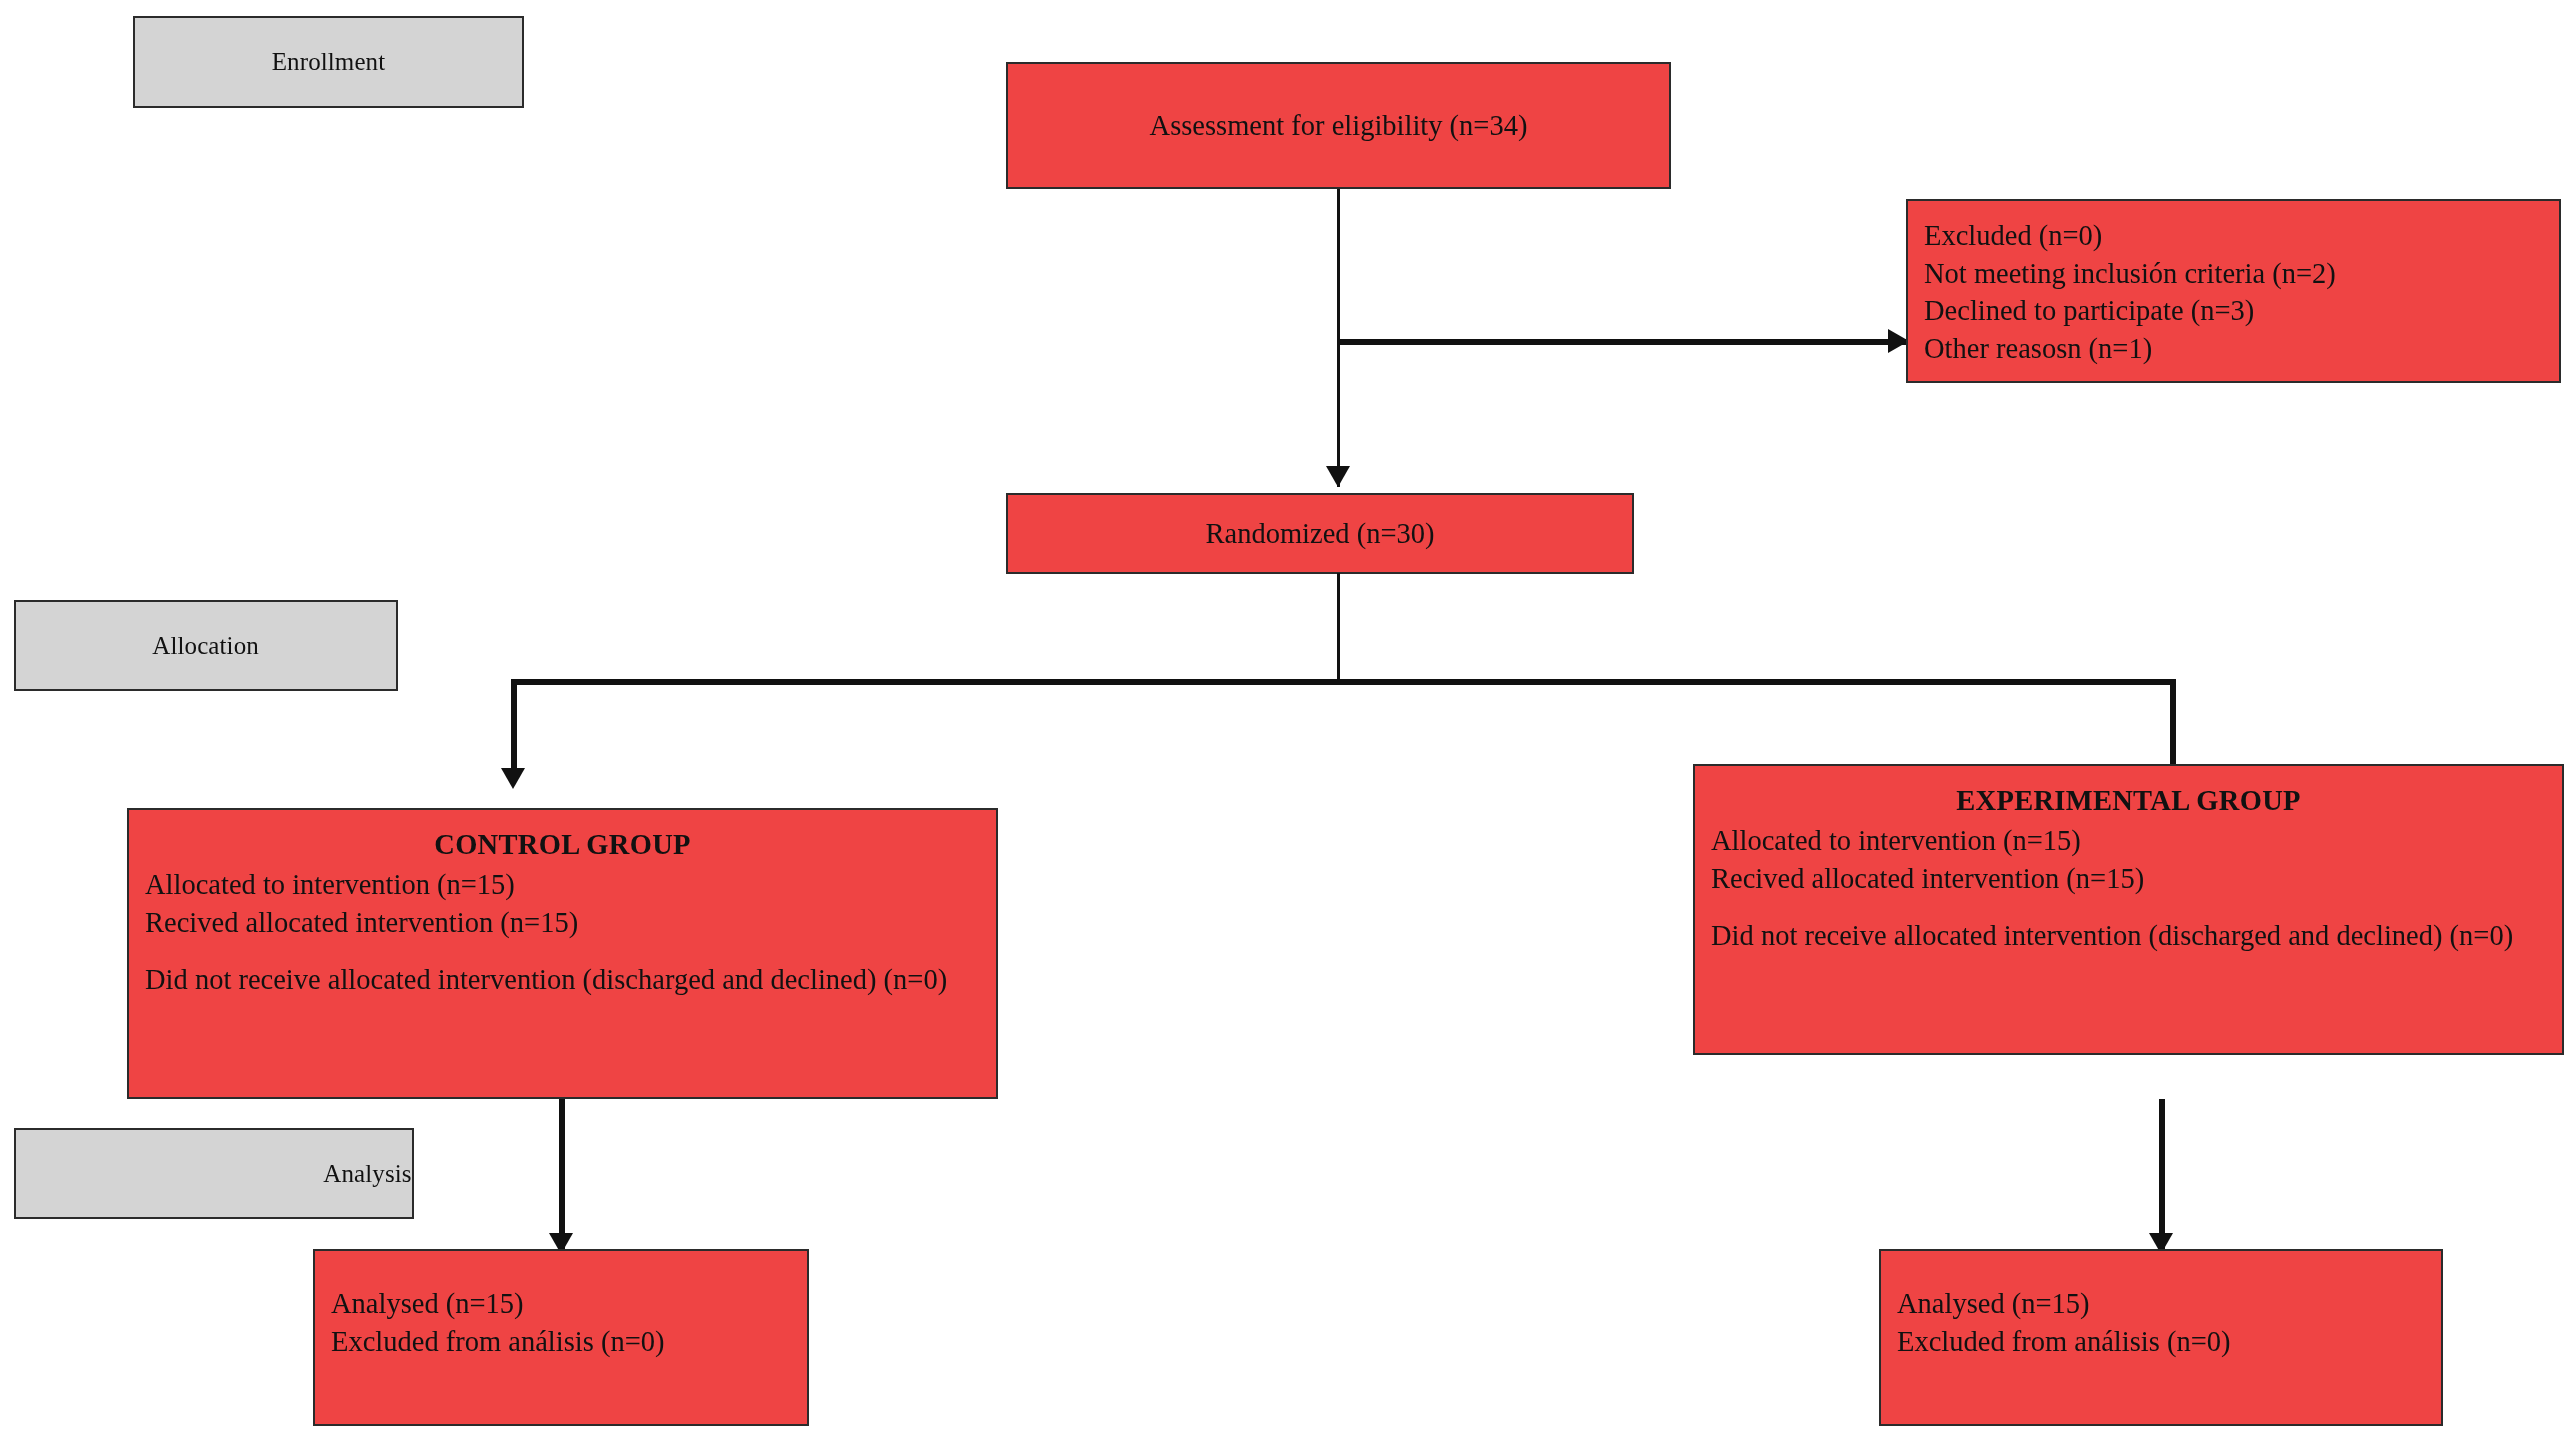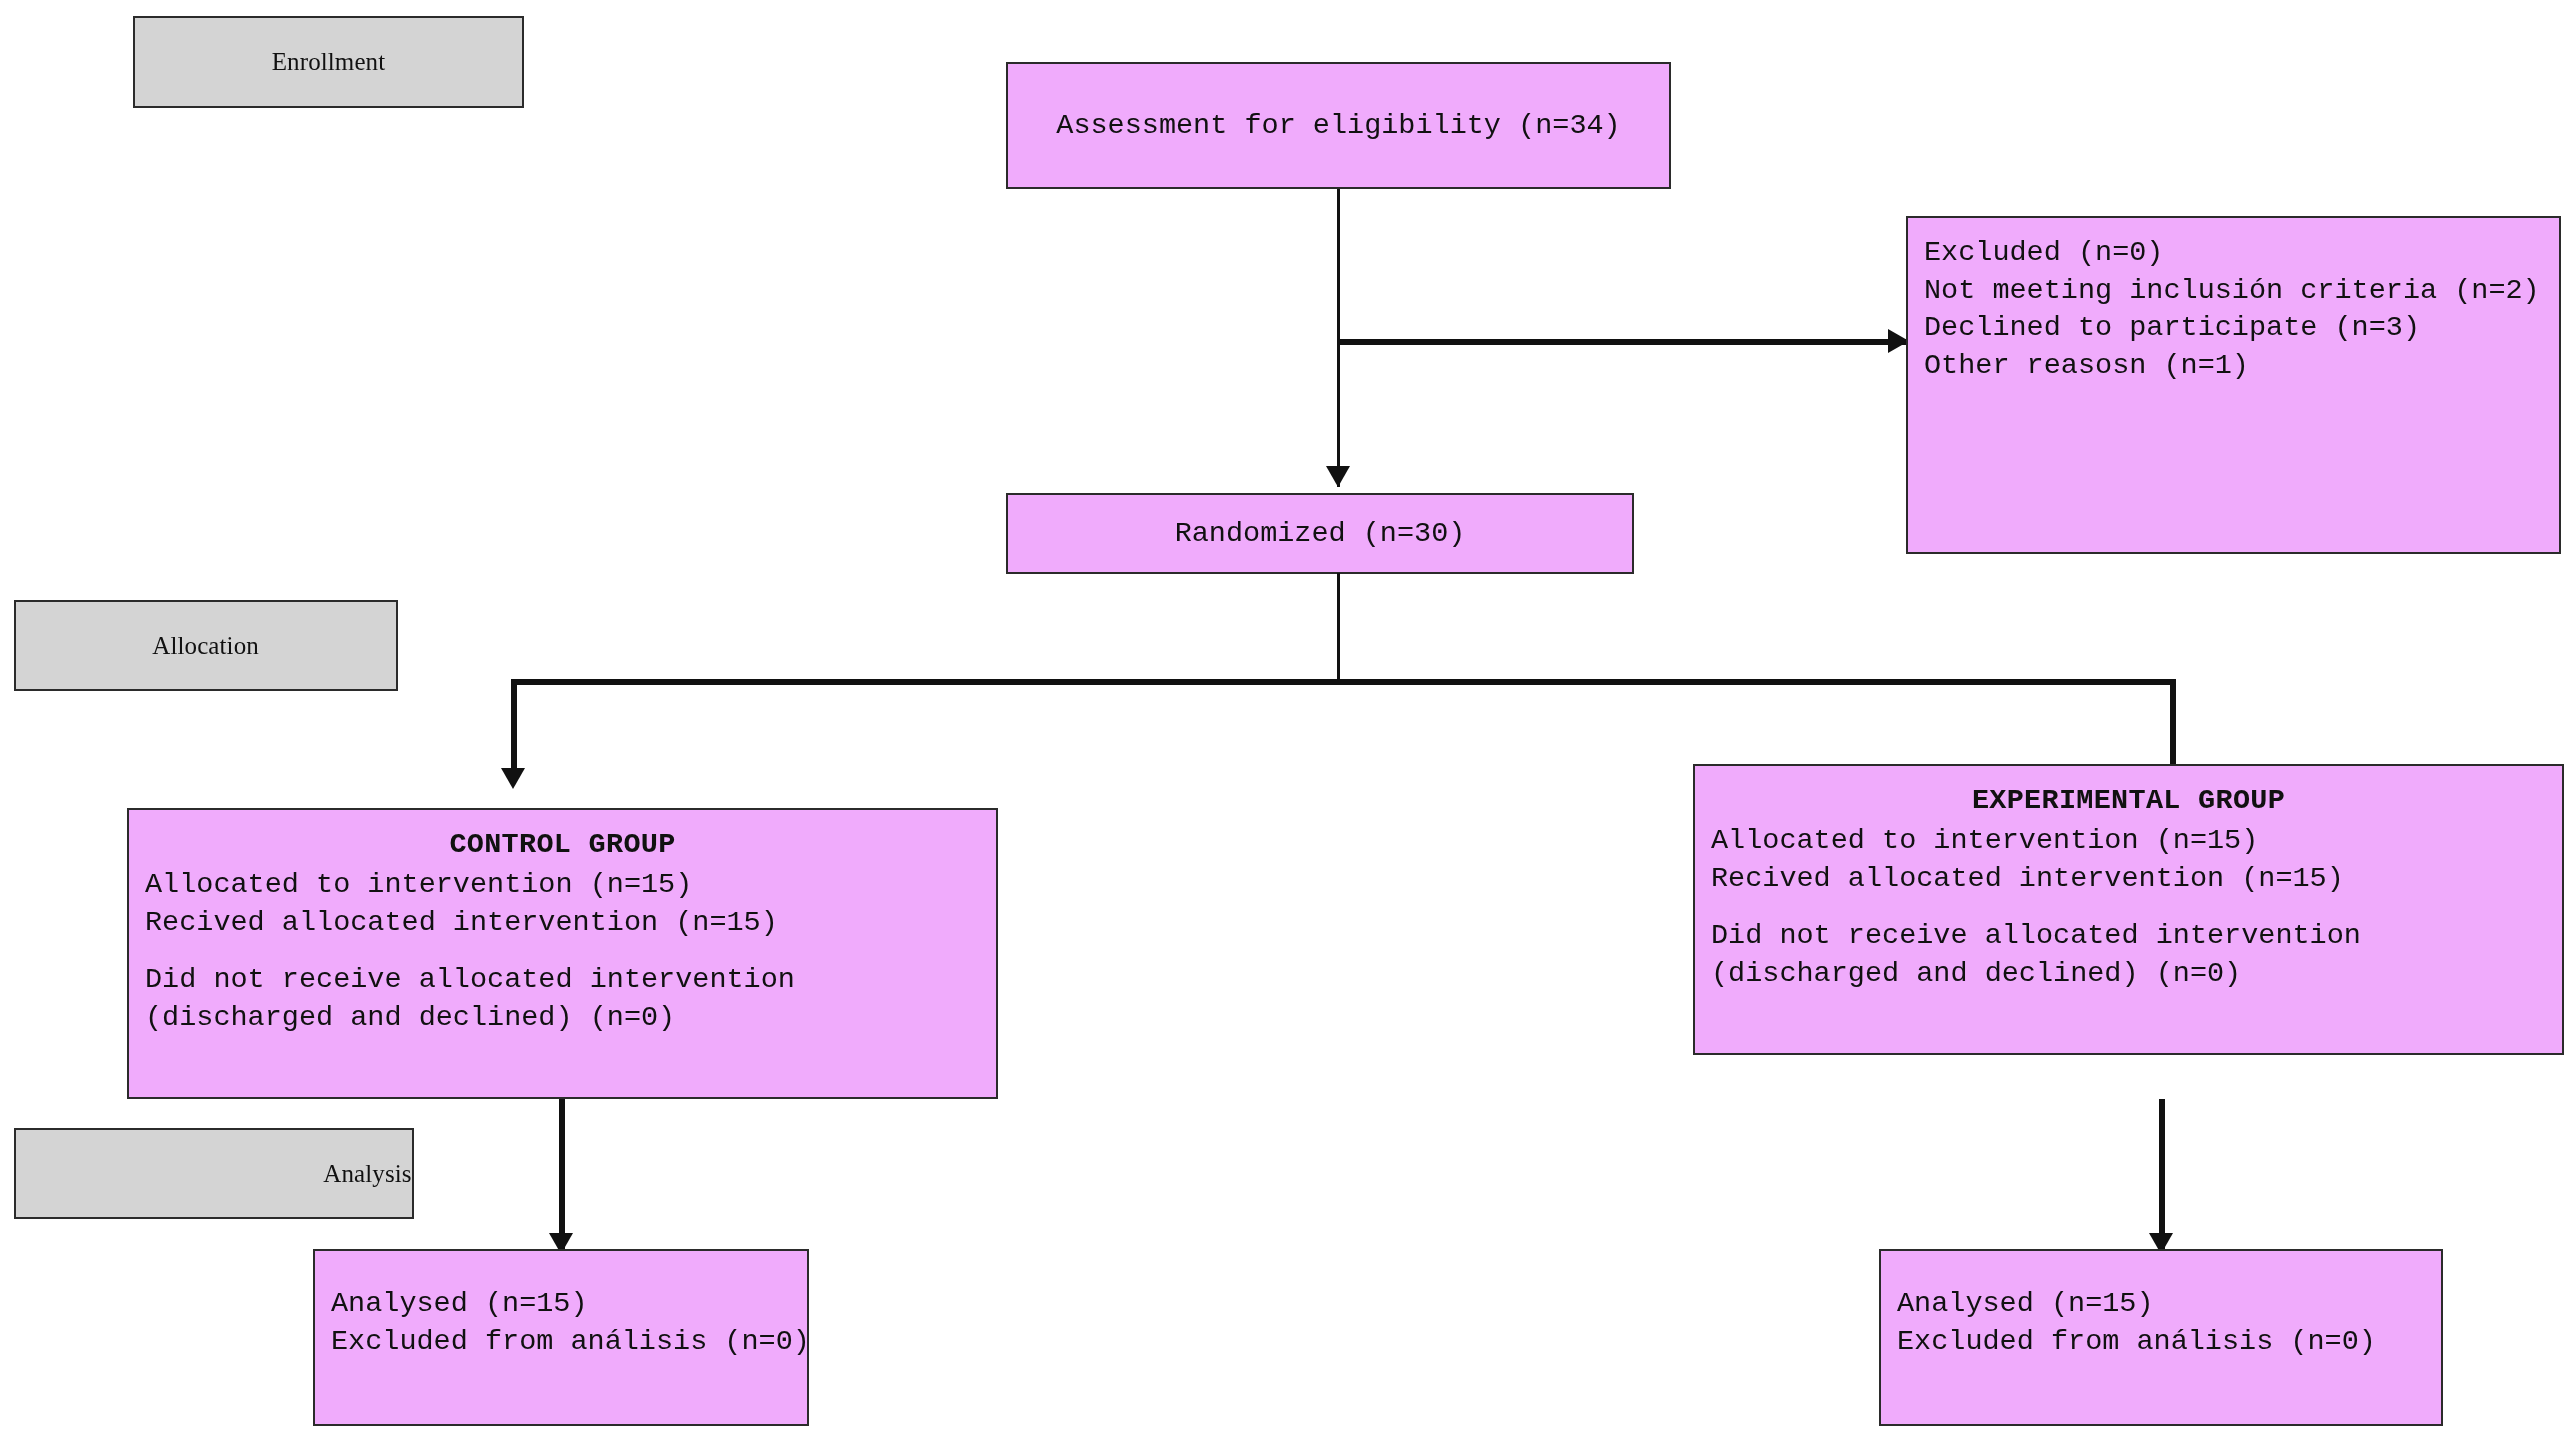--- a/index.html
+++ b/index.html
@@ -27,26 +27,25 @@
     align-items: center;
     justify-content: center;
     font-size: 25px;
     line-height: 1.1;
     letter-spacing: 0.1px;
   }
 
   
   .node-box {
     position: absolute;
-    background: #f0abfc;
+    background: #ef4444;
     border: 2.5px solid #2b2b2b;
     box-sizing: border-box;
     font-size: 28.5px;
     line-height: 1.32;
-    font-family: Liberation Mono, monospace;
   }
   .node-box.centered {
     display: flex;
     align-items: center;
     justify-content: center;
     text-align: center;
   }
   .node-box.listbox {
     padding: 16px 16px 12.4px 16px;
   }
@@ -115,21 +114,21 @@
   <div class="node-box centered" style="left:1006px; top:62px; width:665px; height:127px;">
     <span class="line">Assessment for eligibility (n=34)</span>
   </div>
 
   <div class="vline" style="left:1337px; top:189px; height:298px;"></div>
   <div class="arrow-down" style="left:1326px; top:466px;"></div>
 
   <div class="hline thick" style="left:1337px; top:339px; width:569px;"></div>
   <div class="arrow-right" style="left:1888px; top:329px;"></div>
 
-  <div class="node-box listbox" style="left:1906px; top:216px; width:655px; height:338px;">
+  <div class="node-box listbox" style="left:1906px; top:199px; width:655px; height:184px;">
     <div class="line">Excluded (n=0)</div>
     <div class="line">Not meeting inclusión criteria (n=2)</div>
     <div class="line">Declined to participate (n=3)</div>
     <div class="line">Other reasosn (n=1)</div>
   </div>
 
   <div class="node-box centered" style="left:1006px; top:493px; width:628px; height:81px;">
     <span class="line">Randomized (n=30)</span>
   </div>
 

